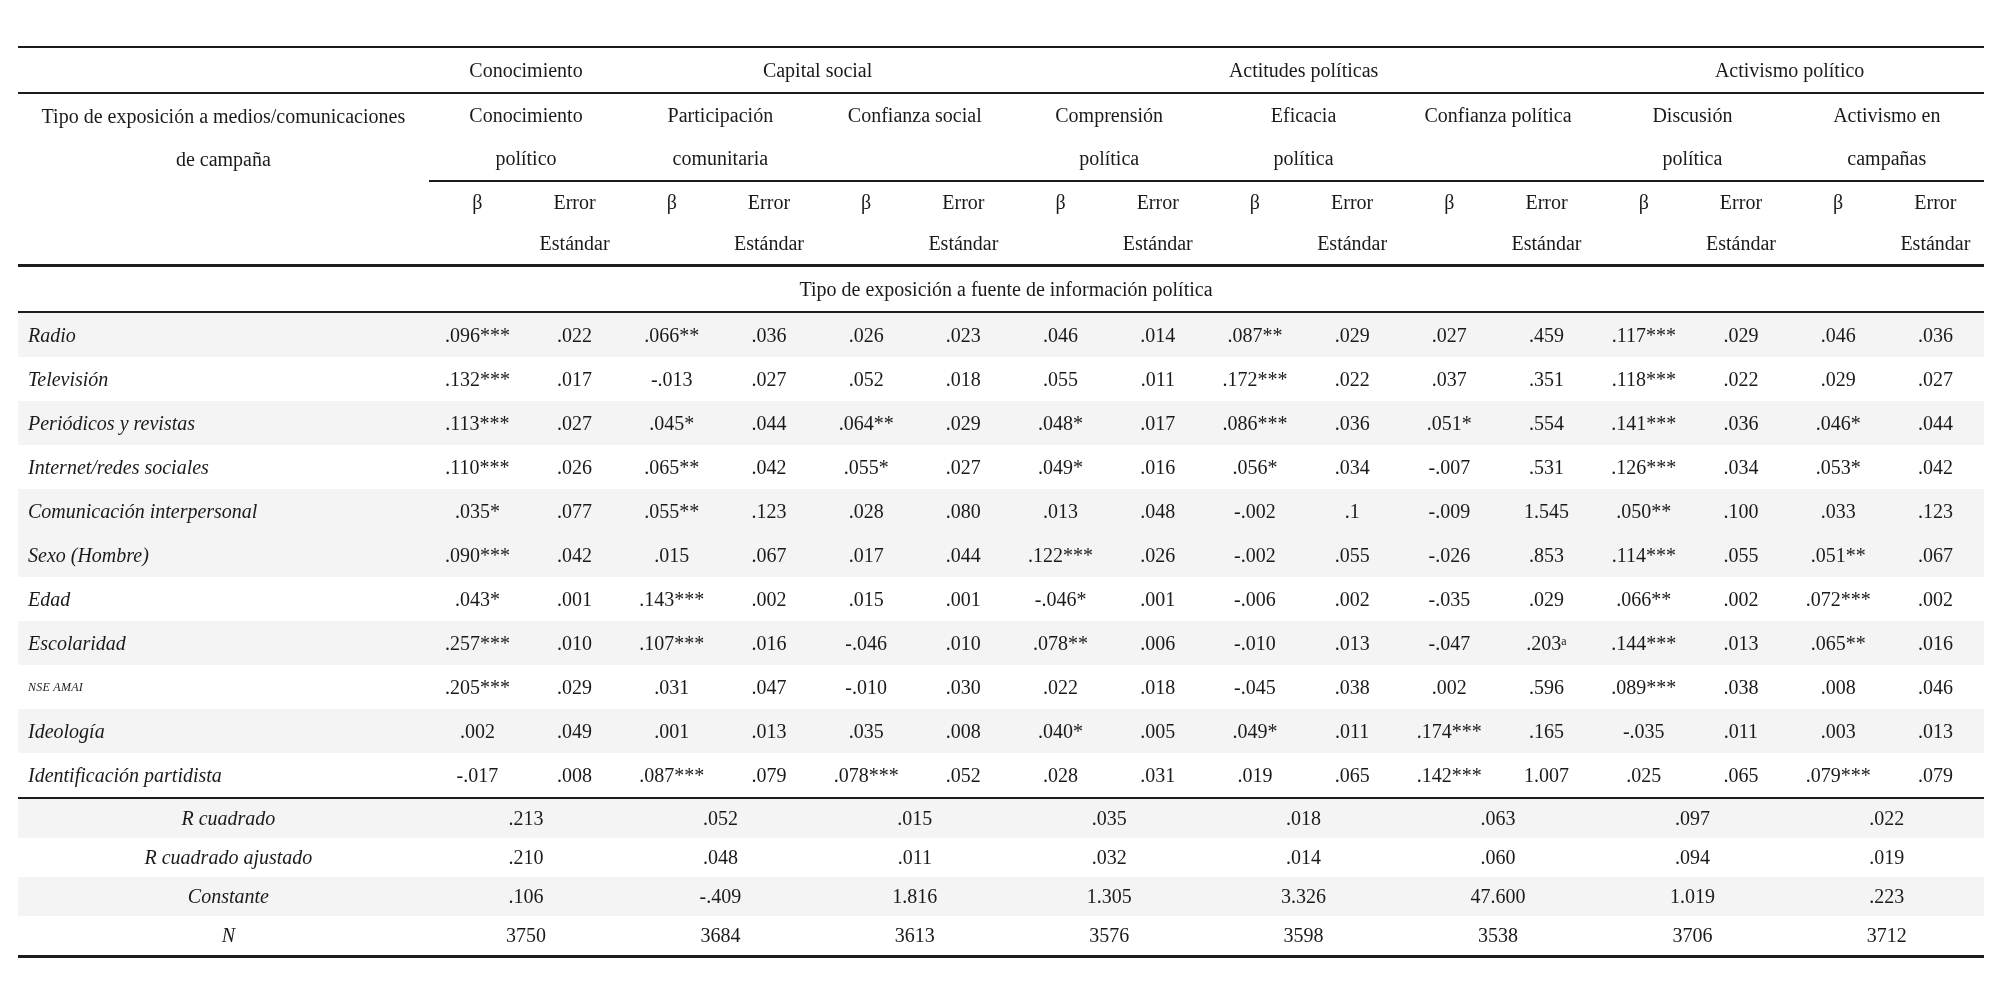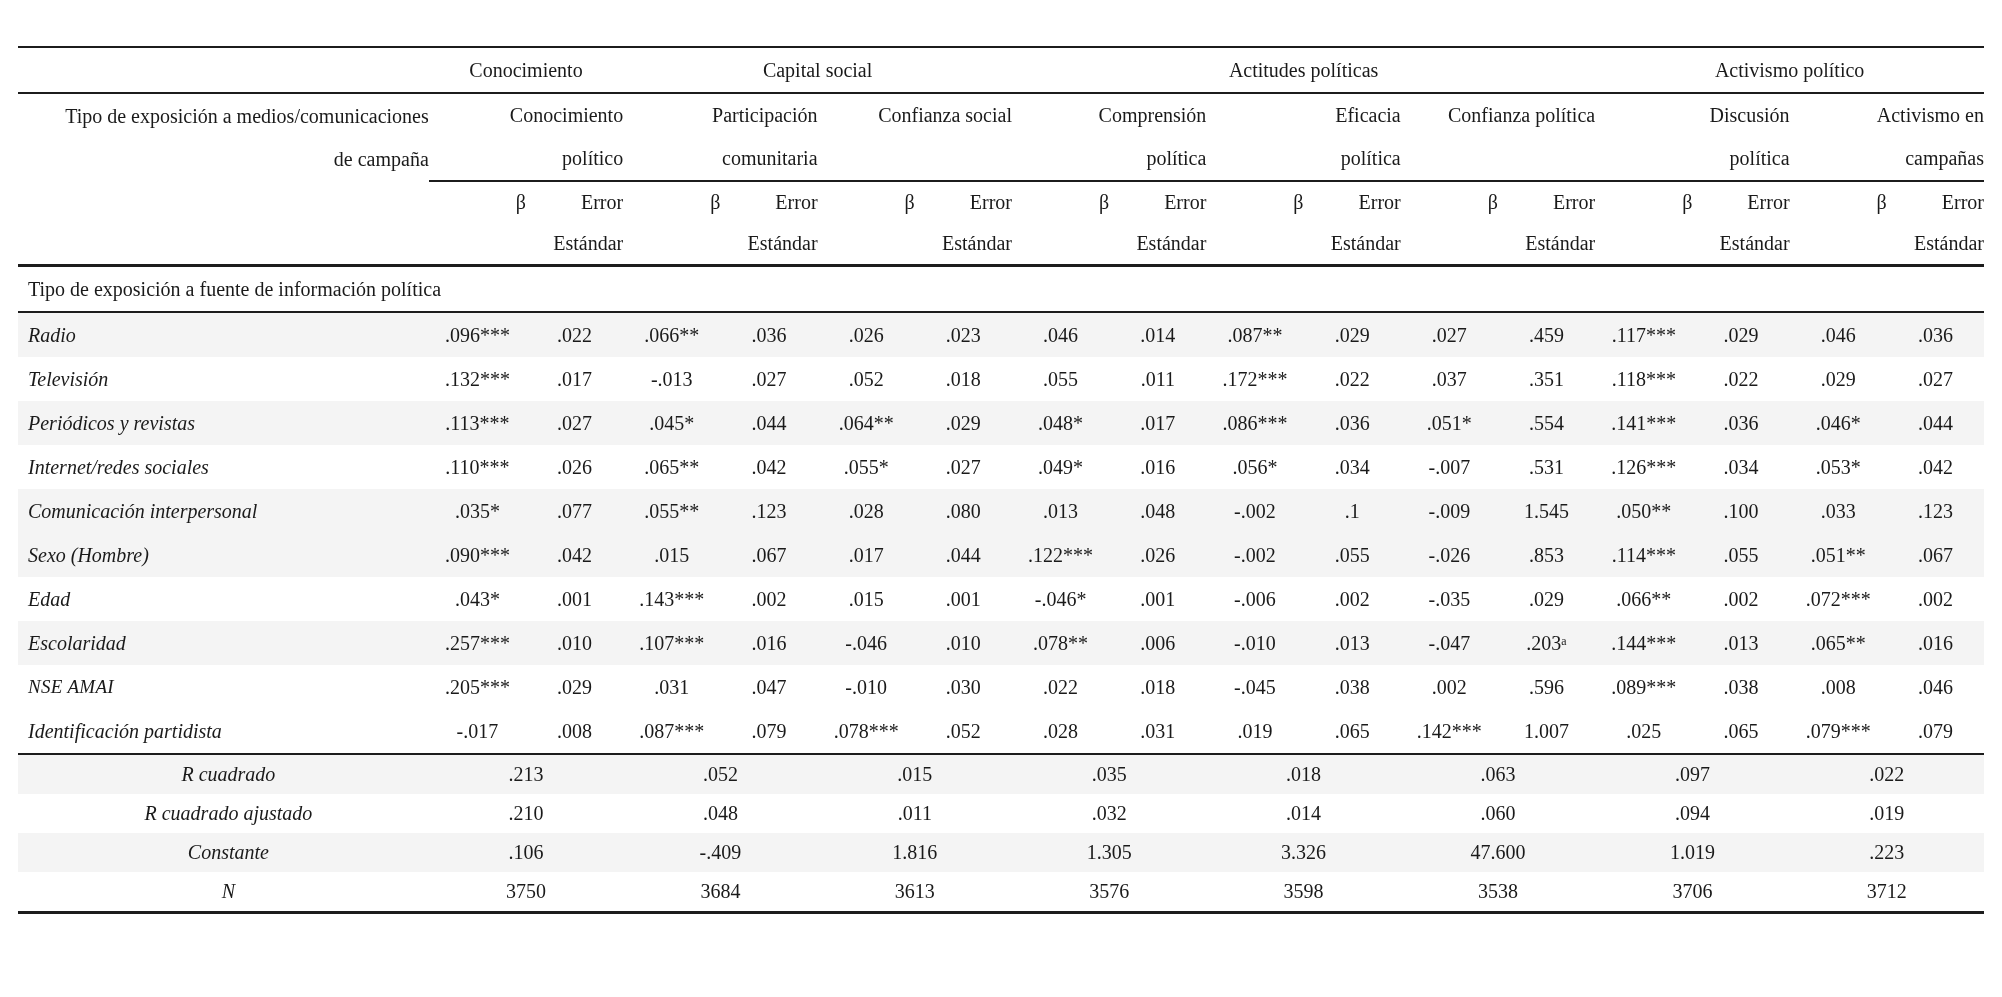--- a/index.html
+++ b/index.html
@@ -24,30 +24,30 @@
     border-bottom:3px solid var(--rule);
     margin-top:28px;
   }
   col.c-stub{width:410px;}
   col.c-data{width:97px;}
   th,td{padding:0;font-weight:normal;vertical-align:middle;}
   
   .group-row th,.group-row td{height:44px;border-bottom:2px solid var(--rule);text-align:center;}
   .sub-row th{height:86px;border-bottom:2px solid var(--rule);text-align:center;vertical-align:top;}
   .sub-row .stub-title{height:86px;vertical-align:middle;text-align:center;}
-  .sub-row div,.stub-title div,.measure-row div{height:43px;line-height:43px;text-align:right;}
+  .sub-row div,.stub-title div,.measure-row div{height:43px;line-height:43px;text-align:center;}
   .measure-row th,.measure-row td{height:82px;border-bottom:3px solid var(--rule);vertical-align:top;}
   .measure-row div{height:41px;line-height:41px;}
   
-  tr.section td{height:44px;border-bottom:2px solid var(--rule);text-align:left;padding-left:10px;}
+  tr.section td{height:44px;border-bottom:2px solid var(--rule);text-align:center;padding-left:10px;}
   tr.coef td{height:44px;}
   tr.summary td{height:39px;text-align:center;}
   tr.rule-top td{border-top:2px solid var(--rule);}
   .row-label{text-align:left;padding-left:10px;font-style:italic;}
-  .row-label.small{font-size:19px;letter-spacing:.3px;}
+  .row-label.small{font-size:12px;letter-spacing:.3px;}
   .val{text-align:center;}
   tr.shade{background:var(--stripe);}
 </style>
 </head>
 <body>
 
 <div class="paper">
   <table>
     <colgroup>
       <col class="c-stub">
@@ -350,20 +350,39 @@
           <td class="val">.018</td>
           <td class="val">-.045</td>
           <td class="val">.038</td>
           <td class="val">.002</td>
           <td class="val">.596</td>
           <td class="val">.089***</td>
           <td class="val">.038</td>
           <td class="val">.008</td>
           <td class="val">.046</td>
         </tr>
+        <tr class="coef shade">
+          <td class="row-label">Ideología</td>
+          <td class="val">.002</td>
+          <td class="val">.049</td>
+          <td class="val">.001</td>
+          <td class="val">.013</td>
+          <td class="val">.035</td>
+          <td class="val">.008</td>
+          <td class="val">.040*</td>
+          <td class="val">.005</td>
+          <td class="val">.049*</td>
+          <td class="val">.011</td>
+          <td class="val">.174***</td>
+          <td class="val">.165</td>
+          <td class="val">-.035</td>
+          <td class="val">.011</td>
+          <td class="val">.003</td>
+          <td class="val">.013</td>
+        </tr>
         <tr class="coef">
           <td class="row-label">Identificación partidista</td>
           <td class="val">-.017</td>
           <td class="val">.008</td>
           <td class="val">.087***</td>
           <td class="val">.079</td>
           <td class="val">.078***</td>
           <td class="val">.052</td>
           <td class="val">.028</td>
           <td class="val">.031</td>

